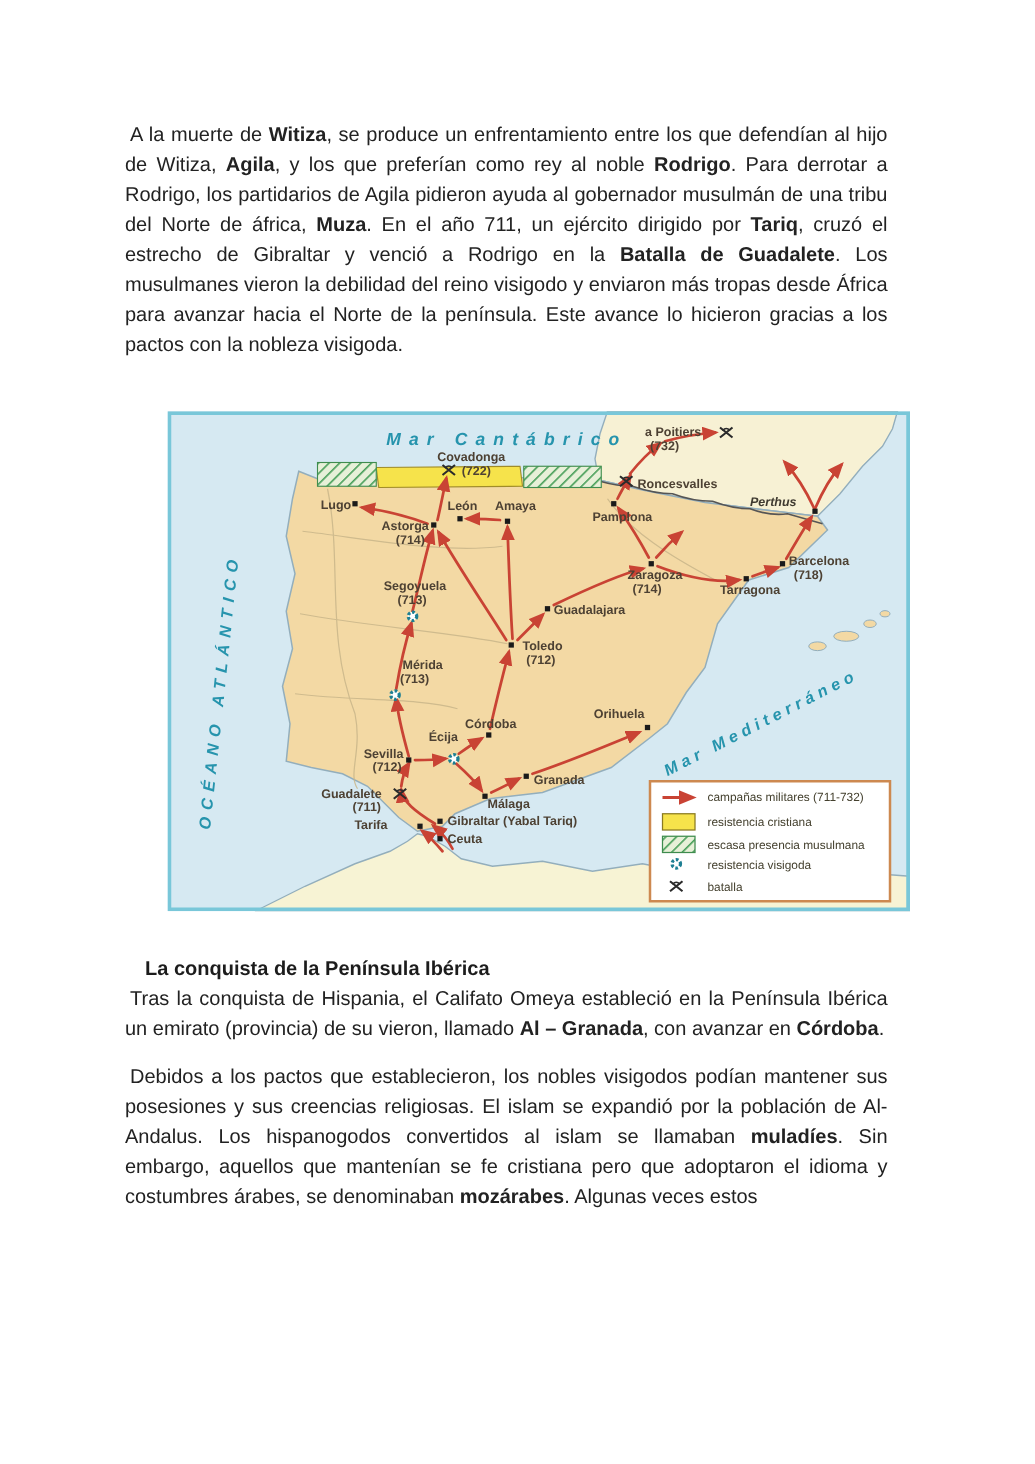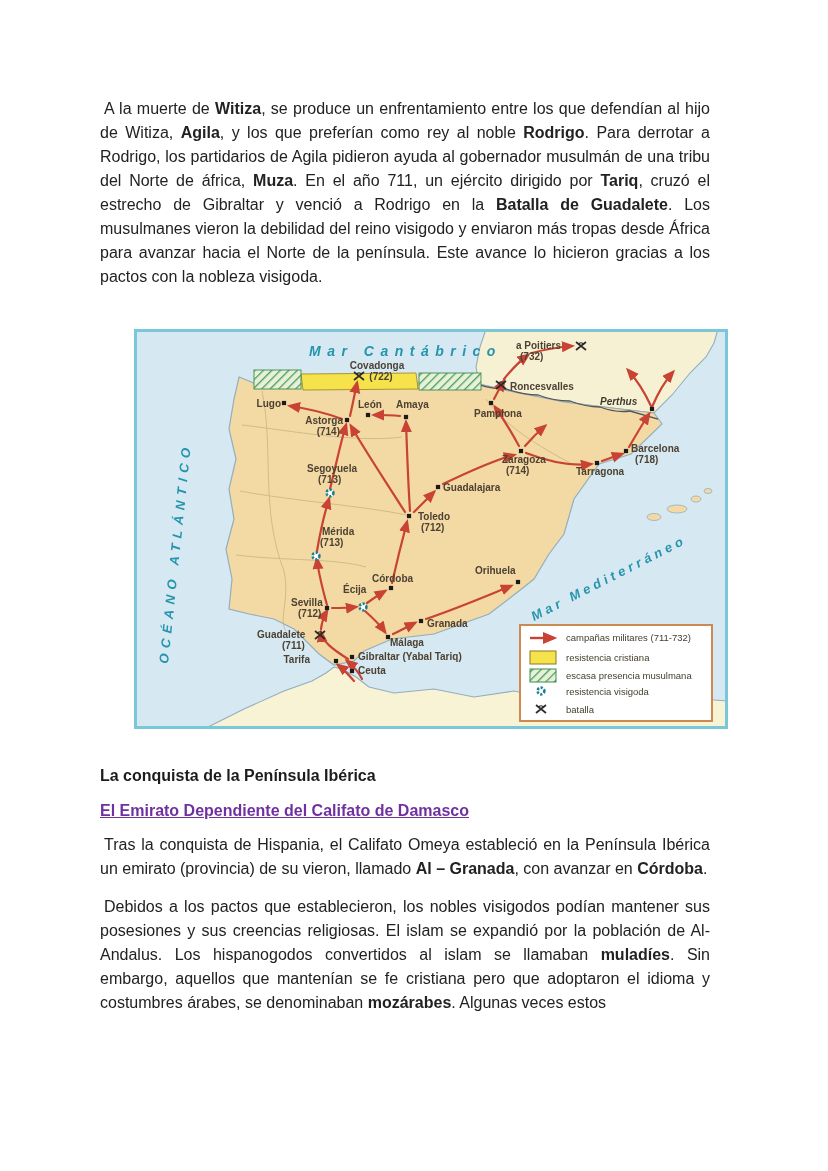--- a/index.html
+++ b/index.html
@@ -2,21 +2,21 @@
 <html><head>
 <meta charset="utf-8">
 <style>
   html,body{margin:0;padding:0;background:#ffffff;}
   body{width:828px;height:1171px;overflow:hidden;position:relative;
        font-family:"Liberation Sans",sans-serif;color:#222;}
   .doc{padding:97px 118px 0 100px;width:610px;box-sizing:content-box;}
   .doc p{margin:0 0 14px 0;font-size:16px;line-height:24px;text-align:justify;}
   .doc p.ind{text-indent:4px;}
   .doc b{font-weight:bold;}
-  h3.h-black{margin:19px 0 0 0;font-size:16px;line-height:24px;font-weight:bold;color:#1c1c1c;}
+  h3.h-black{margin:19px 0 0 16px;font-size:16px;line-height:24px;font-weight:bold;color:#1c1c1c;}
   h3.h-purple{margin:11px 0 10px 0;font-size:16px;line-height:24px;font-weight:bold;
               color:#7030a0;text-decoration:underline;}
   figure.mapfig{margin:24px 0 18px 18px;width:594px;height:400px;padding:16px;}
   svg text{font-family:"Liberation Sans",sans-serif;}
   .mlbl{font-size:10px;font-weight:bold;fill:#4d4133;}
   .ilbl{font-size:10px;font-weight:bold;font-style:italic;fill:#3f3a30;}
   .sea-t{font-style:italic;font-weight:bold;fill:#2694ad;}
   .llbl{font-size:9.5px;fill:#44402e;}
 </style>
 </head>
@@ -204,18 +204,17 @@
         <text class="llbl" x="432" y="366">resistencia visigoda</text>
         <use href="#battle" x="407" y="380"></use>
         <text class="llbl" x="432" y="384">batalla</text>
       </g>
 
       <rect x="1.5" y="1.5" width="591" height="397" fill="none" stroke="#79c7d9" stroke-width="3"></rect>
     </svg>
   </figure>
 
   <h3 class="h-black">La conquista de la Península Ibérica</h3>
-  <h3 class="h-purple">El Emirato Dependiente del Califato de Damasco</h3>
 
   <p class="ind"><span>Tras la conquista de Hispania, el Califato Omeya estableció en la Península Ibérica un emirato (provincia) de su vieron, llamado </span><b>Al – Granada</b><span>, con avanzar en </span><b>Córdoba</b><span>.</span></p>
   <p class="ind"><span>Debidos a los pactos que establecieron, los nobles visigodos podían mantener sus posesiones y sus creencias religiosas. El islam se expandió por la población de Al- Andalus. Los hispanogodos convertidos al islam se llamaban </span><b>muladíes</b><span>. Sin embargo, aquellos que mantenían se fe cristiana pero que adoptaron el idioma y costumbres árabes, se denominaban </span><b>mozárabes</b><span>. Algunas veces estos</span></p>
 
 </div>
 
 </body></html>

